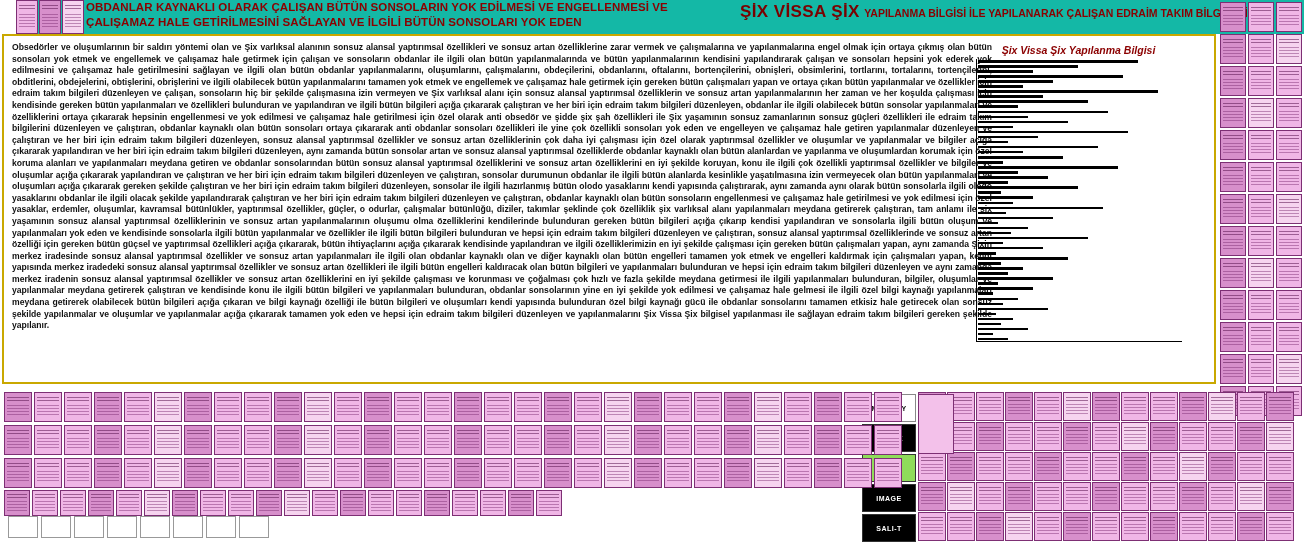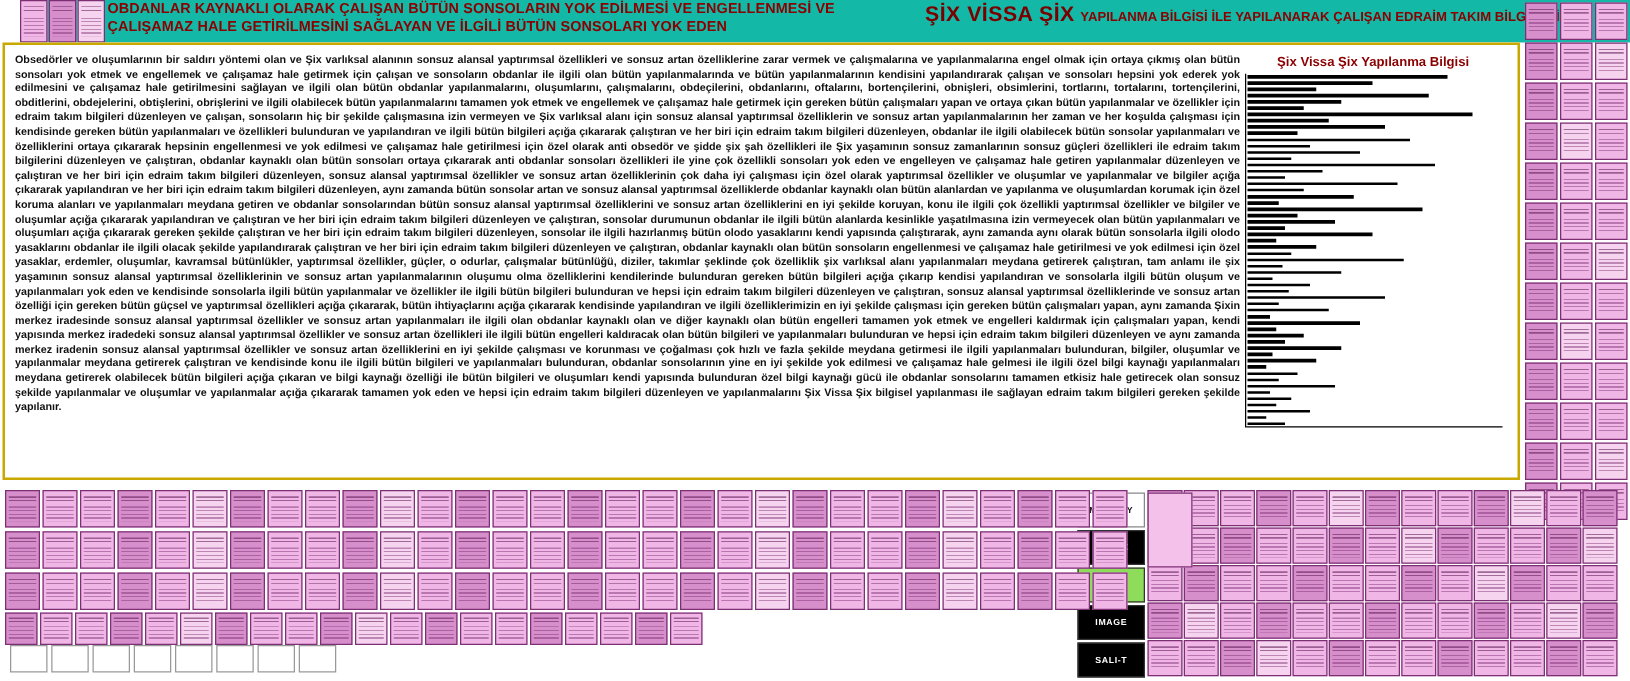--- a/index.html
+++ b/index.html
@@ -81,22 +81,22 @@
     left: 8px; top: 313px;
     width: 1190px;
     font-size: 9.6px;
     font-weight: bold;
     color: #8b0000;
   }
 
   
   #chart-block {
     position: absolute;
-    left: 992px; top: 8px;
-    width: 205px; height: 300px;
+    left: 972px; top: 8px;
+    width: 205px; height: 300px; font-style: italic;
   }
   #chart-title {
     font-size: 10.5px;
     font-weight: bold;
     color: #8b0000;
     text-align: center;
     margin-bottom: 3px;
   }
   #chart-area {
     position: relative;

